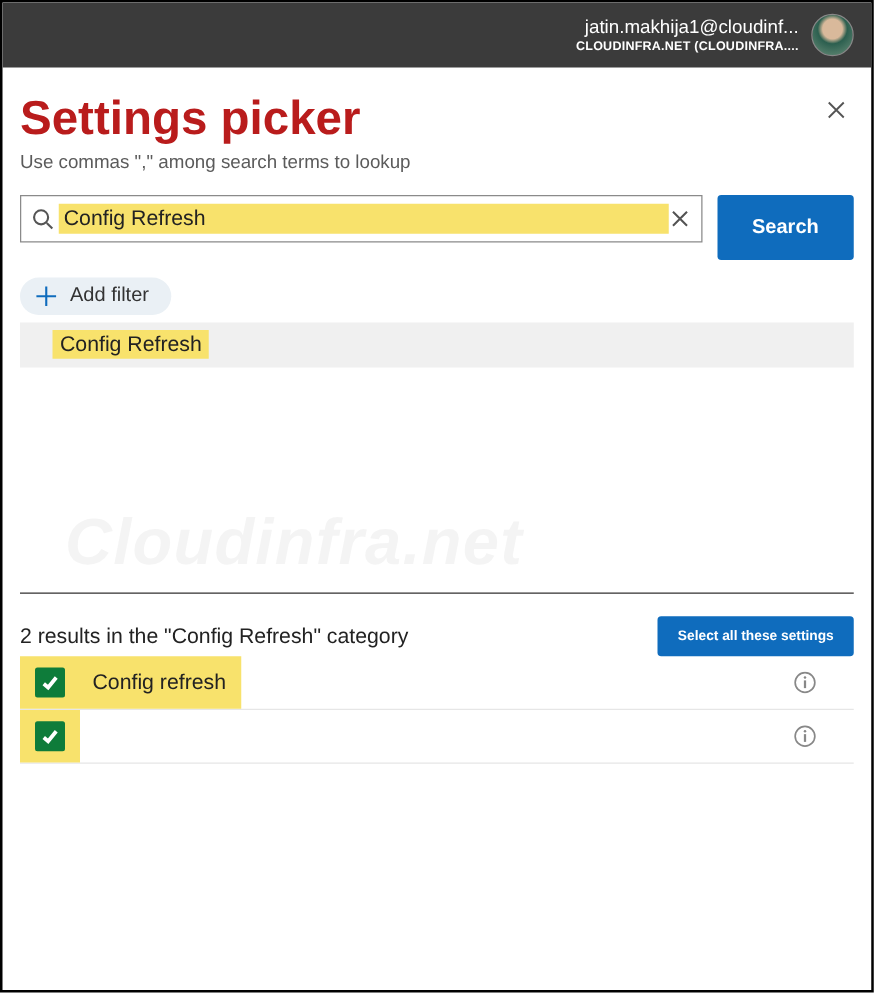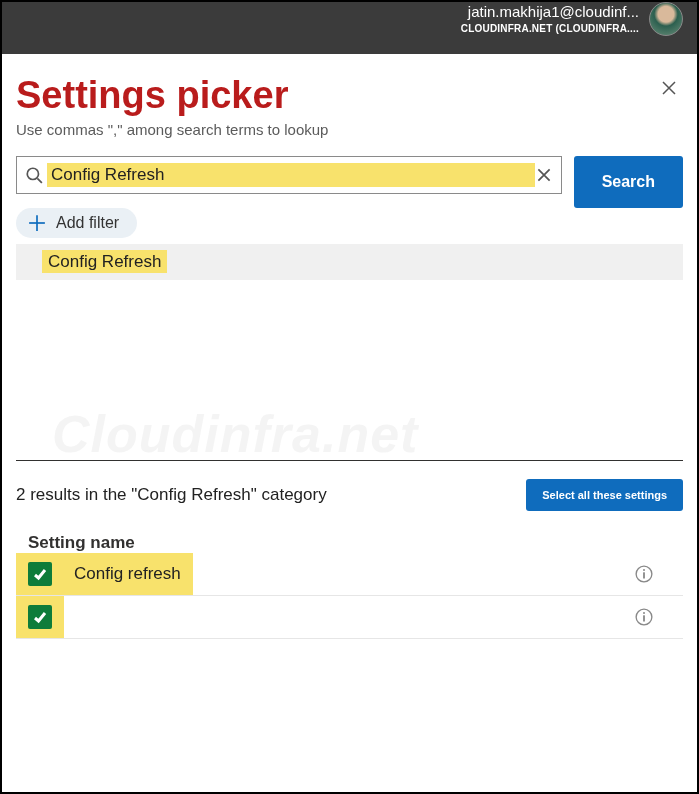--- a/index.html
+++ b/index.html
@@ -11,21 +11,21 @@
       height: 794px;
       overflow: hidden;
       border: 2px solid #000;
     }
     .topbar {
       background: #3b3b3b;
       color: #fff;
       height: 52px;
       display: flex;
       justify-content: flex-end;
-      align-items: flex-start;
+      align-items: center;
       padding: 0 14px;
       font-size: 14px;
     }
     .topbar-text { text-align: right; margin-right: 10px; line-height: 1.3; }
     .topbar-email { font-size: 15px; }
     .topbar-org { font-weight: 600; font-size: 10px; letter-spacing: 0.2px; }
     .avatar {
       width: 34px; height: 34px; border-radius: 50%;
       background: radial-gradient(circle at 50% 35%, #d9b99b 0%, #d9b99b 30%, #2c5f4f 45%, #6b8f7a 100%);
       border: 1px solid #888;
@@ -55,21 +55,21 @@
     }
     .clear-icon { width: 18px; height: 18px; color: #555; cursor: pointer; flex-shrink: 0; }
     .search-btn {
       background: #0f6cbd; color: #fff; border: none; font-size: 16px;
       font-weight: 600; padding: 0 28px; cursor: pointer; border-radius: 3px;
       height: 52px;
     }
     .add-filter {
       display: inline-flex; align-items: center; gap: 10px;
       background: #eaf0f5; border-radius: 18px; padding: 6px 18px 6px 12px;
-      cursor: pointer; font-size: 16px; color: #333;
+      margin-top: 14px; cursor: pointer; font-size: 16px; color: #333;
     }
     .plus-icon { width: 18px; height: 18px; color: #0f6cbd; }
     .browse-label { font-size: 17px; font-weight: 600; margin-top: 20px; color: #323130; }
     .category-row {
       background: #f0f0f0; padding: 8px 0 8px 26px; margin-top: 6px;
     }
     .category-text {
       font-size: 17px; color: #222; padding: 2px 6px;
     }
     .watermark {
@@ -155,21 +155,20 @@
 
   <div class="watermark">Cloudinfra.net</div>
 
   <hr class="divider">
 
   <div class="results-row">
     <div class="results-text">2 results in the "Config Refresh" category</div>
     <button class="select-all-btn">Select all these settings</button>
   </div>
 
-  <div class="column-header">Setting name</div>
 
   <div class="row-wrap">
     <div class="hl-row">
       <div class="setting-left">
         <div class="checkbox">
           <svg class="checkmark" viewBox="0 0 16 16">
               <polyline points="3,9 6.5,12 13,4"></polyline>
             </svg>
         </div>
         <span class="setting-name">Config refresh</span>

